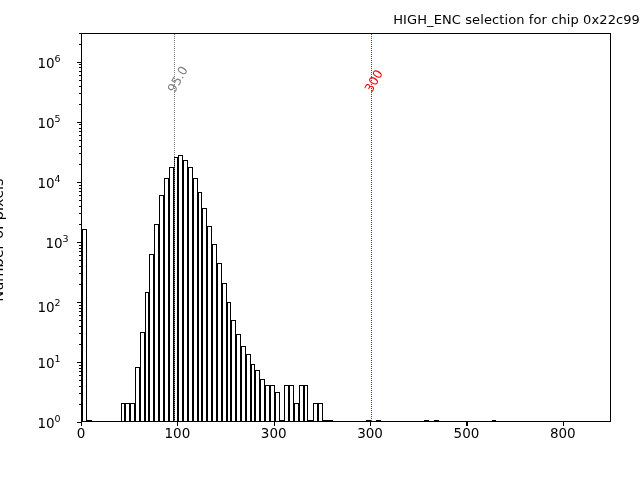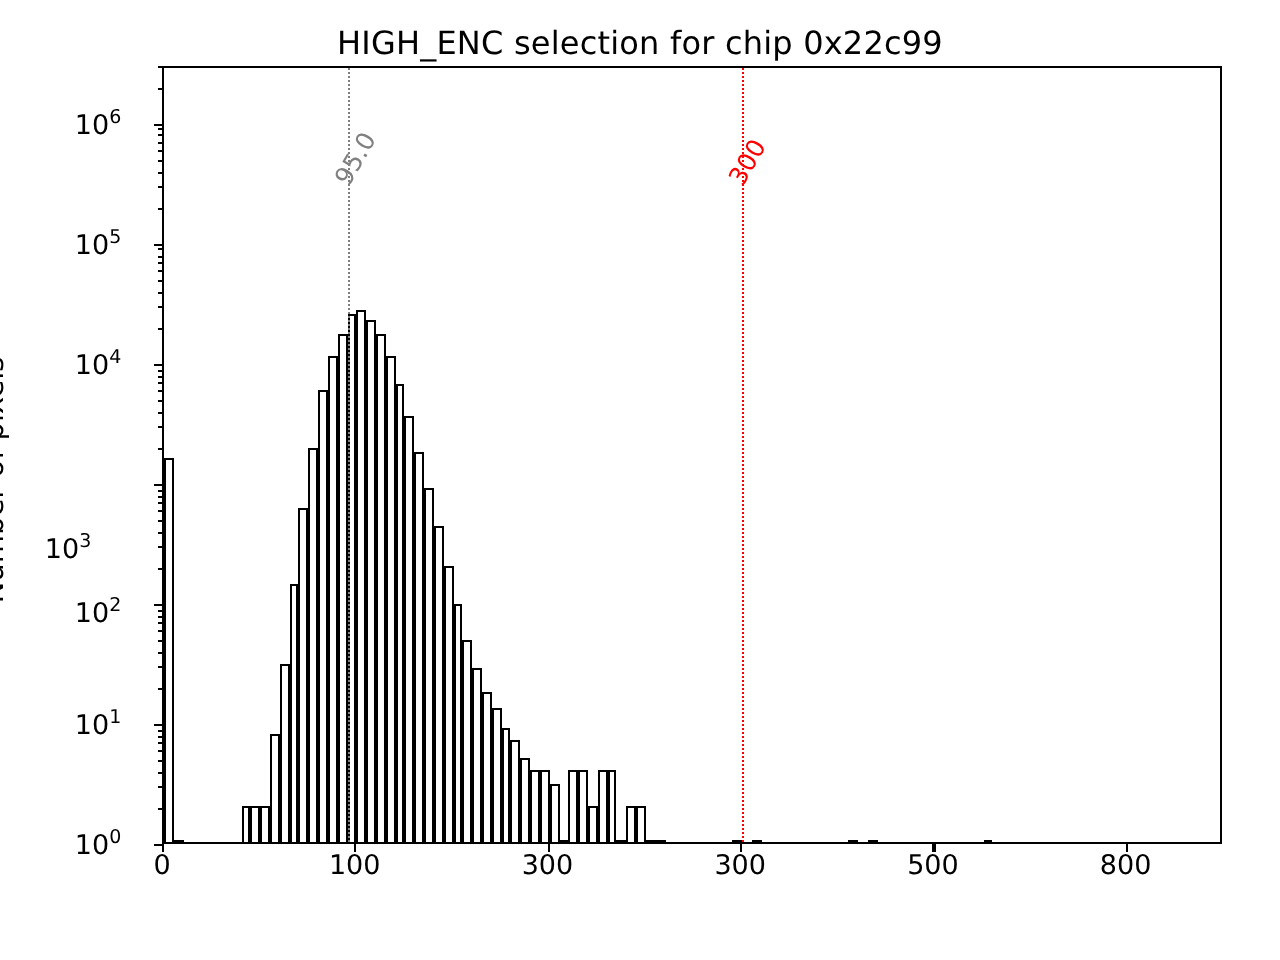--- a/index.html
+++ b/index.html
@@ -1,22 +1,22 @@
 <!DOCTYPE html>
 <html><head>
 <meta charset="utf-8">
 <style>
   html,body{margin:0;padding:0;background:#ffffff;}
   body{width:640px;height:480px;overflow:hidden;
        font-family:"DejaVu Sans","Liberation Sans",sans-serif;}
   #figure{position:relative;width:640px;height:480px;background:#ffffff;}
 
   #chart-title{
-    position:absolute;left:0;top:12px;width:640px;text-align:center;
-    font-size:16px;color:#000;letter-spacing:0.1px;
+    position:absolute;left:0;top:12px;width:640px;text-align:right;
+    font-size:13px;color:#000;letter-spacing:0.1px;
   }
 
   #plot-area{
     position:absolute;left:81px;top:33px;width:530px;height:389px;
     border:1.1px solid #000;box-sizing:border-box;background:#fff;
   }
 
   #ylabel{
     position:absolute;left:-64px;top:50%;
     transform:translateY(-50%) rotate(-90deg);
@@ -100,21 +100,21 @@
       <div class="ytick-label" style="top: 306px; left: 24px; width: 50px;">10<sup>2</sup></div>
       <div class="ytick-minor" style="top: 283.806px;"></div>
       <div class="ytick-minor" style="top: 273.23px;"></div>
       <div class="ytick-minor" style="top: 265.727px;"></div>
       <div class="ytick-minor" style="top: 259.906px;"></div>
       <div class="ytick-minor" style="top: 255.151px;"></div>
       <div class="ytick-minor" style="top: 251.13px;"></div>
       <div class="ytick-minor" style="top: 247.648px;"></div>
       <div class="ytick-minor" style="top: 244.575px;"></div>
       <div class="ytick-major" style="top: 241.827px;"></div>
-      <div class="ytick-label" style="top: 241.827px; left: 9px; width: 50px; margin-top: 32px;">10<sup>3</sup></div>
+      <div class="ytick-label" style="top: 241.827px; left: 32px; width: 50px;">10<sup>3</sup></div>
       <div class="ytick-minor" style="top: 223.748px;"></div>
       <div class="ytick-minor" style="top: 213.173px;"></div>
       <div class="ytick-minor" style="top: 205.669px;"></div>
       <div class="ytick-minor" style="top: 199.849px;"></div>
       <div class="ytick-minor" style="top: 195.094px;"></div>
       <div class="ytick-minor" style="top: 191.073px;"></div>
       <div class="ytick-minor" style="top: 187.59px;"></div>
       <div class="ytick-minor" style="top: 184.518px;"></div>
       <div class="ytick-major" style="top: 181.77px;"></div>
       <div class="ytick-label" style="top: 181.77px; left: 24px; width: 50px;">10<sup>4</sup></div>

